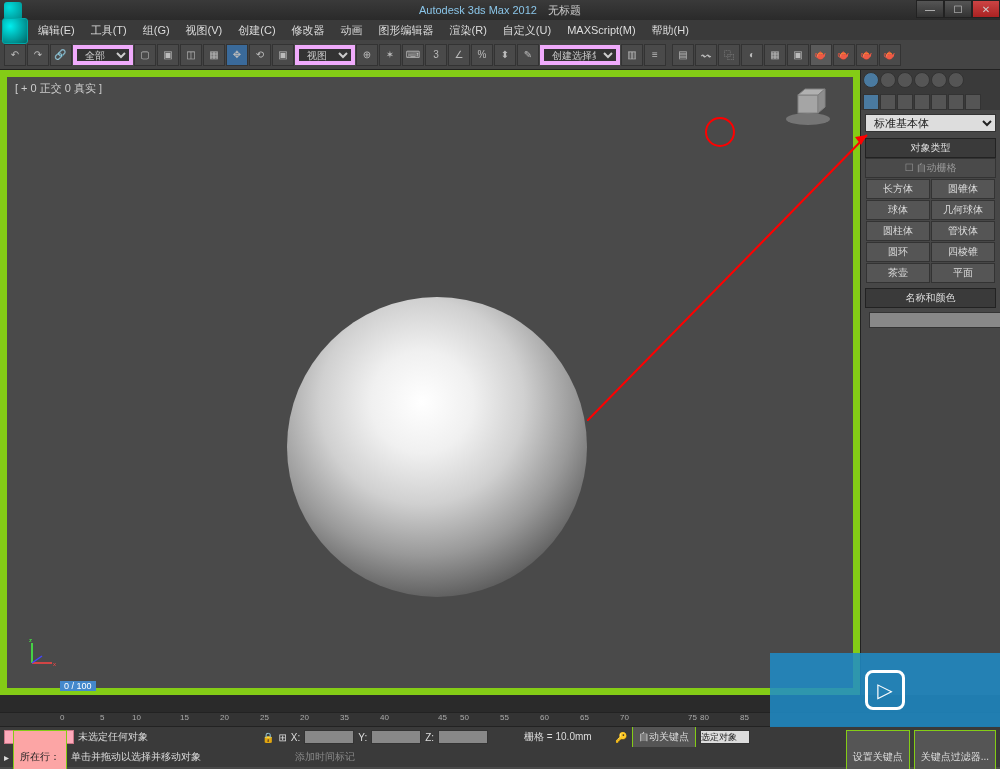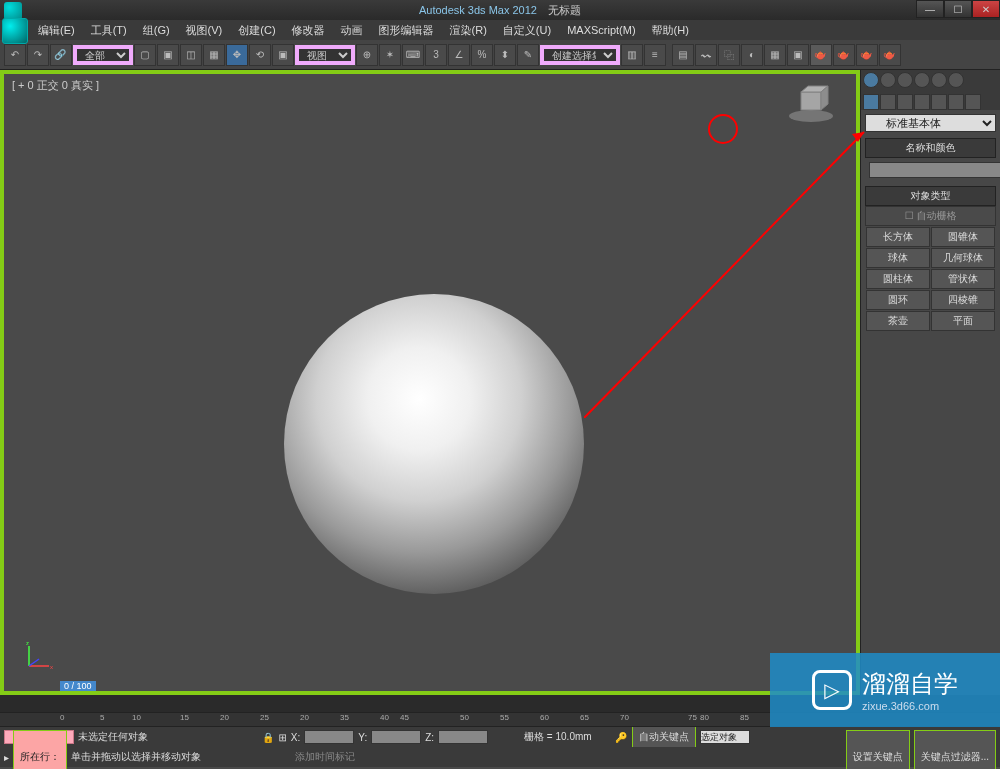--- a/index.html
+++ b/index.html
@@ -20,21 +20,21 @@
 .app-icon { position: absolute; left: 2px; top: 18px; width: 26px; height: 26px; background: radial-gradient(circle at 30% 30%, #0ee, #066); border-radius: 3px; border: 1px solid #0aa; z-index: 10; }
 
 
 .toolbar { height: 30px; background: #444; display: flex; align-items: center; padding: 0 4px; gap: 1px; border-bottom: 1px solid #222; }
 .tool-btn { width: 22px; height: 22px; background: #4a4a4a; border: 1px solid #333; display: flex; align-items: center; justify-content: center; cursor: pointer; font-size: 10px; color: #bbb; }
 .tool-dropdown { height: 20px; background: #333; color: #ccc; border: 4px solid #f0abfc; font-size: 10px; padding: 0 4px; }
 .tool-sep { width: 4px; }
 
 
 .main { display: flex; height: 625px; }
-.viewport-area { flex: 1; background: #4a4a4a; position: relative; border: 4px solid #84cc16; }
+.viewport-area { flex: 1; background: #4a4a4a; position: relative; border: 7px solid #84cc16; }
 .viewport-label { position: absolute; top: 4px; left: 8px; color: #ccc; font-size: 11px; }
 
 
 .sphere { position: absolute; left: 280px; top: 220px; width: 300px; height: 300px; border-radius: 50%; background: radial-gradient(circle at 45% 35%, #fff 0%, #f0f0f0 20%, #d0d0d0 40%, #999 60%, #555 80%, #222 100%); }
 .sphere-shadow { position: absolute; left: 265px; top: 230px; width: 310px; height: 310px; border-radius: 50%; background: radial-gradient(circle, #222 70%, transparent 72%); z-index: -1; }
 
 
 .home-icon { position: absolute; right: 20px; top: 10px; width: 50px; height: 40px; opacity: 0.7; }
 
 
@@ -42,21 +42,21 @@
 
 
 .arrow-line { position: absolute; z-index: 50; }
 .arrow-circle { position: absolute; right: 118px; top: 40px; width: 30px; height: 30px; border: 2px solid #f00; border-radius: 50%; z-index: 51; }
 
 
 .right-panel { width: 140px; background: #474747; border-left: 1px solid #222; display: flex; flex-direction: column; }
 .panel-tabs { height: 22px; background: #3a3a3a; display: flex; gap: 1px; padding: 2px; }
 .panel-tab { width: 16px; height: 16px; background: #555; border: 1px solid #333; cursor: pointer; border-radius: 50%; }
 .panel-tab.active { background: #4a7aa0; }
-.panel-dropdown { margin: 4px; background: #ddd; color: #222; border: 1px solid #333; font-size: 11px; padding: 1px 16px; }
+.panel-dropdown { margin: 4px; background: #ddd; color: #222; border: 1px solid #333; font-size: 11px; padding: 1px 4px; }
 .panel-section { margin: 2px 4px; }
 .panel-header { background: #3a3a3a; color: #ddd; font-size: 10px; text-align: center; padding: 2px; border: 1px solid #222; }
 .panel-checkbox { background: #4a4a4a; color: #999; font-size: 10px; text-align: center; padding: 2px; border: 1px solid #333; }
 .btn-grid { display: grid; grid-template-columns: 1fr 1fr; gap: 1px; padding: 1px; }
 .obj-btn { background: #555; color: #ddd; font-size: 10px; padding: 2px; text-align: center; border: 1px solid #333; cursor: pointer; }
 .color-row { display: flex; gap: 2px; padding: 4px; }
 .name-input { flex: 1; background: #888; border: 1px solid #333; height: 16px; }
 
 
 .bottom { height: 72px; background: #3a3a3a; display: flex; flex-direction: column; }
@@ -183,60 +183,60 @@
       <div class="panel-tab" style="border-radius:0"></div>
       <div class="panel-tab" style="border-radius:0"></div>
       <div class="panel-tab" style="border-radius:0"></div>
       <div class="panel-tab" style="border-radius:0"></div>
       <div class="panel-tab" style="border-radius:0"></div>
     </div>
     <select class="panel-dropdown">
       <option>标准基本体</option>
     </select>
     <div class="panel-section">
-      <div class="panel-header">名称和颜色</div>
-      <div class="color-row">
-        <input class="name-input" style="">
-
-      </div>
-    </div>
-    <div class="panel-section">
       <div class="panel-header">对象类型</div>
       <div class="panel-checkbox">☐ <span>自动栅格</span></div>
       <div class="btn-grid">
         <div class="obj-btn">长方体</div>
         <div class="obj-btn">圆锥体</div>
         <div class="obj-btn">球体</div>
         <div class="obj-btn">几何球体</div>
         <div class="obj-btn">圆柱体</div>
         <div class="obj-btn">管状体</div>
         <div class="obj-btn">圆环</div>
         <div class="obj-btn">四棱锥</div>
         <div class="obj-btn">茶壶</div>
         <div class="obj-btn">平面</div>
       </div>
     </div>
+    <div class="panel-section">
+      <div class="panel-header">名称和颜色</div>
+      <div class="color-row">
+        <input class="name-input" style="">
+
+      </div>
+    </div>
   </div>
 </div>
 
 <div class="bottom">
   <div class="timeline">
     <div class="time-marker">0 / 100</div>
   </div>
   <div class="ruler">
     <span style="position:absolute;left:60px">0</span>
     <span style="position:absolute;left:100px">5</span>
     <span style="position:absolute;left:132px">10</span>
     <span style="position:absolute;left:180px">15</span>
     <span style="position:absolute;left:220px">20</span>
     <span style="position:absolute;left:260px">25</span>
     <span style="position:absolute;left:300px">20</span>
     <span style="position:absolute;left:340px">35</span>
     <span style="position:absolute;left:380px">40</span>
-    <span style="position:absolute;left:400px">45</span>
+    <span style="position:absolute;left:438px">45</span>
     <span style="position:absolute;left:460px">50</span>
     <span style="position:absolute;left:500px">55</span>
     <span style="position:absolute;left:540px">60</span>
     <span style="position:absolute;left:580px">65</span>
     <span style="position:absolute;left:620px">70</span>
     <span style="position:absolute;left:688px">75</span>
     <span style="position:absolute;left:700px">80</span>
     <span style="position:absolute;left:740px">85</span>
   </div>
   <div class="status-row">
@@ -261,17 +261,13 @@
     <span style="min-width:180px">单击并拖动以选择并移动对象</span>
     <span style="color:#888;margin-left:40px">添加时间标记</span>
     <span style="margin-left:auto"></span>
     <span class="status-btn">设置关键点</span>
     <span class="status-btn">关键点过滤器...</span>
   </div>
 </div>
 
 <div class="watermark">
   <div class="watermark-logo">▷</div>
-  <div>
-    <div>溜溜自学</div>
-    <div style="font-size:11px;color:#cde">zixue.3d66.com</div>
-  </div>
 </div>
 
 </body></html>

